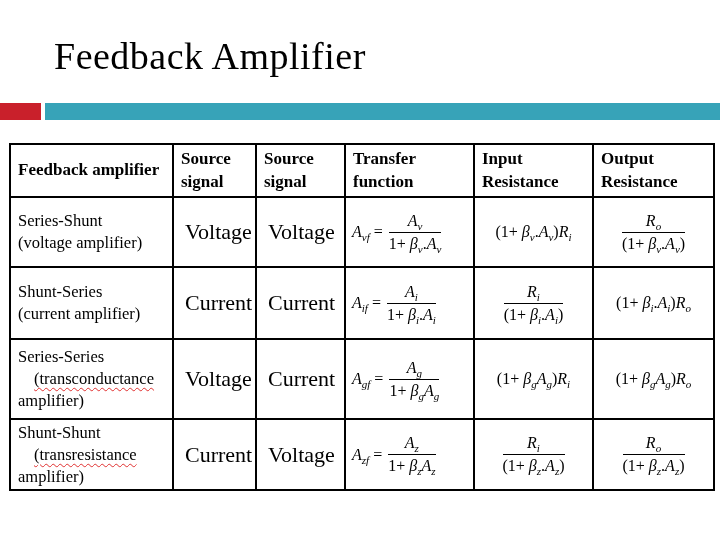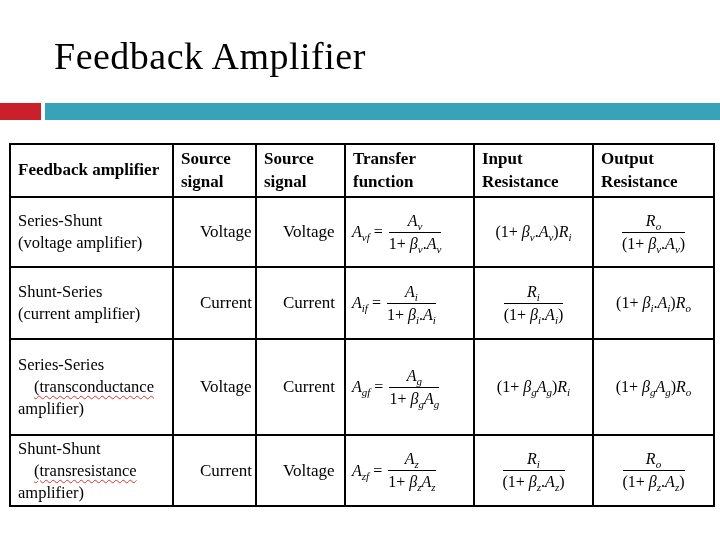--- a/index.html
+++ b/index.html
@@ -22,24 +22,24 @@
   .ftable th,.ftable td{
     border:2px solid #000;vertical-align:middle;padding:0;overflow:hidden;
   }
   .ftable th{
     font-size:17px;font-weight:bold;text-align:left;
     padding:2px 4px 2px 7px;line-height:1.3;
   }
   tr.hrow{height:53px;}
   tr.r0{height:70px;}
   tr.r1{height:72px;}
-  tr.r2{height:96px;}
+  tr.r2{height:80px;}
   tr.r3{height:56px;}
   td.label{font-size:16.5px;padding:2px 2px 2px 7px;line-height:1.32;}
-  td.sig{font-size:17px;padding-left:26px;}
+  td.sig{font-size:22px;padding-left:11px;}
   .wavy{
     text-decoration:underline;
     text-decoration-style:wavy;
     text-decoration-color:#e03030;
     text-decoration-thickness:1px;
     text-underline-offset:3px;
     margin-left:16px;
   }
   td.math{font-size:16px;}
   .mathwrap{display:flex;align-items:center;gap:6px;padding-left:6px;}

